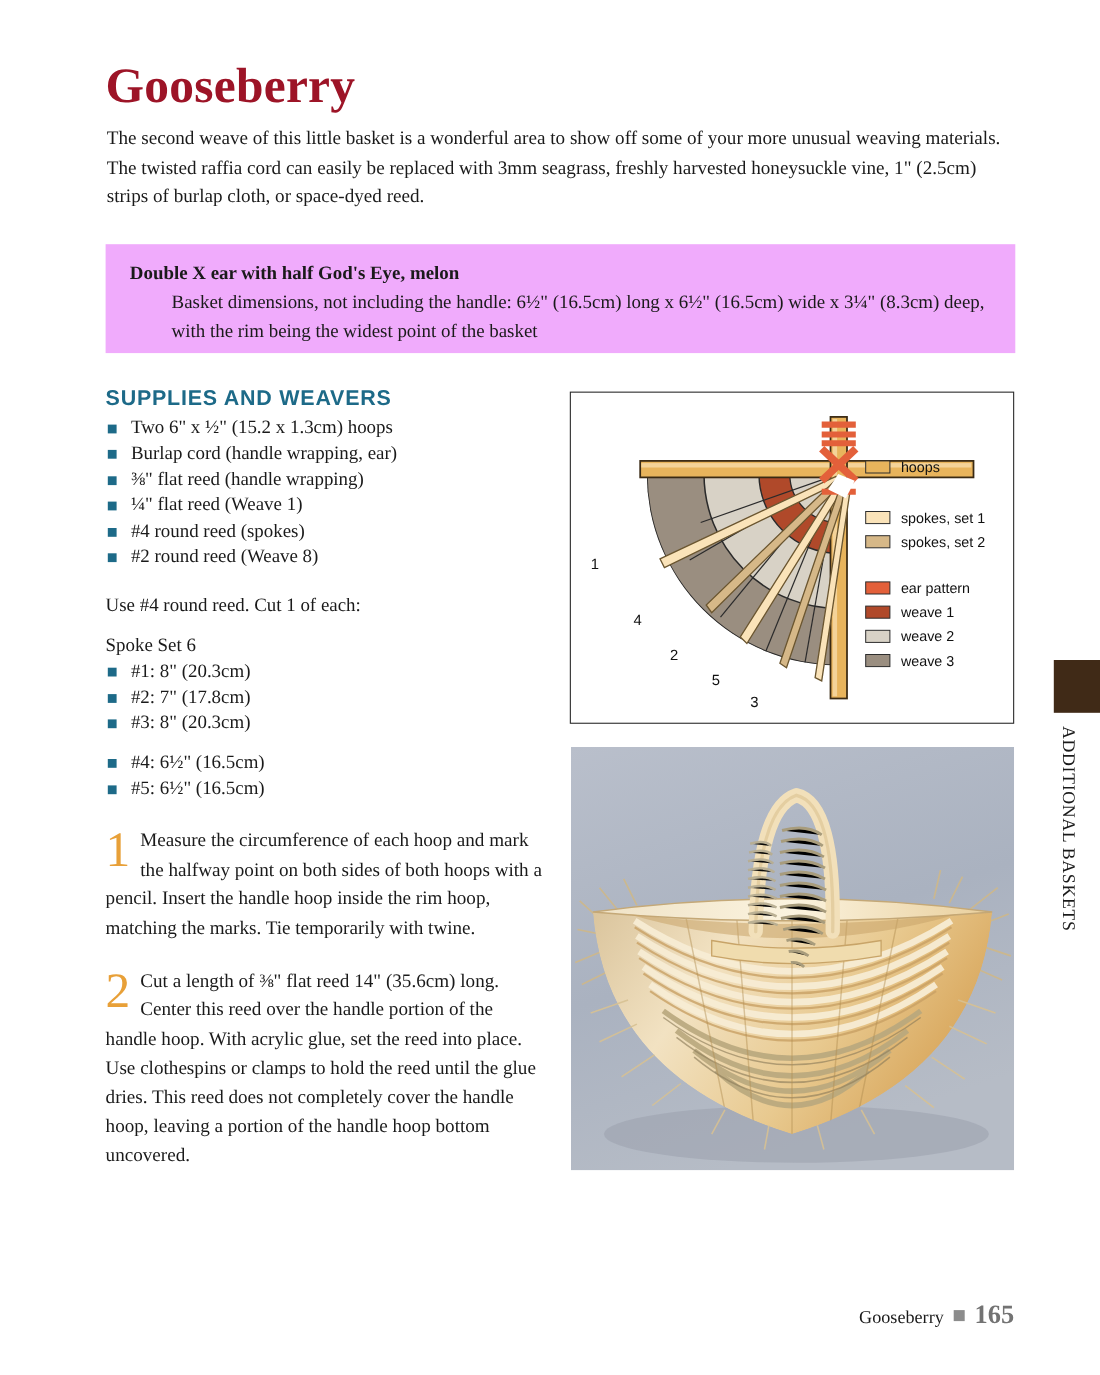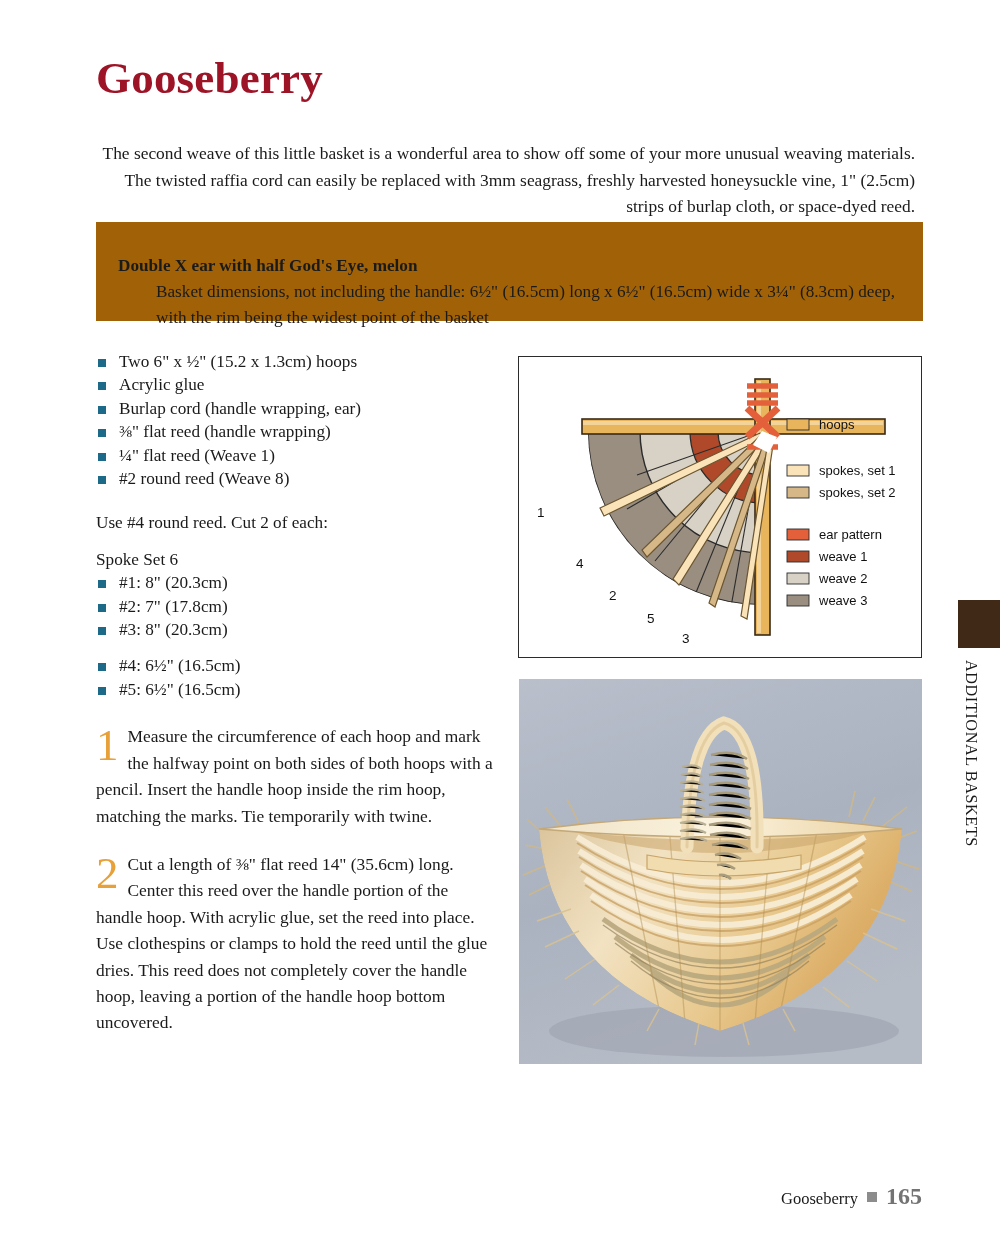--- a/index.html
+++ b/index.html
@@ -22,34 +22,34 @@
     font-size: 45px;
     font-weight: 700;
     color: #9d1427;
     letter-spacing: .2px;
     line-height: 1;
   }
 
   
   .intro {
     position: absolute;
-    left: 97px; top: 140px;
+    left: 97px; top: 112px;
     width: 818px;
     font-size: 17.4px;
     line-height: 26.5px;
-    text-align: right;
+    text-align: left;
   }
 
   
   .infobox {
     position: absolute;
     left: 96px; top: 222px;
     width: 827px; height: 99px;
-    background: #a16207;
-    padding: 32px 22px 0 22px;
+    background: #f0abfc;
+    padding: 15px 22px 0 22px;
   }
   .infobox .ib-title {
     font-size: 17.2px;
     font-weight: 700;
     line-height: 24px;
     margin-bottom: 1px;
   }
   .infobox .ib-body {
     font-size: 17.2px;
     line-height: 25.5px;
@@ -176,32 +176,33 @@
 
   <div class="intro">The second weave of this little basket is a wonderful area to show off some of your more unusual weaving materials. The twisted raffia cord can easily be replaced with 3mm seagrass, freshly harvested honeysuckle vine, 1" (2.5cm) strips of burlap cloth, or space-dyed reed.</div>
 
   <div class="infobox">
     <div class="ib-title">Double X ear with half God's Eye, melon</div>
     <div class="ib-body">Basket dimensions, not including the handle: 6½" (16.5cm) long x 6½" (16.5cm) wide x 3¼" (8.3cm) deep, with the rim being the widest point of the basket</div>
   </div>
 
   <div class="leftcol">
 
+    <h2 class="sect">SUPPLIES AND WEAVERS</h2>
     <ul class="bul" id="supplies-list">
         <li><span class="sq"></span><span>Two 6" x ½" (15.2 x 1.3cm) hoops</span></li>
-        <li><span class="sq"></span><span>Acrylic glue</span></li>
         <li><span class="sq"></span><span>Burlap cord (handle wrapping, ear)</span></li>
         <li><span class="sq"></span><span>⅜" flat reed (handle wrapping)</span></li>
         <li><span class="sq"></span><span>¼" flat reed (Weave 1)</span></li>
+        <li><span class="sq"></span><span>#4 round reed (spokes)</span></li>
         <li><span class="sq"></span><span>#2 round reed (Weave 8)</span></li>
       </ul>
 
     <div class="gap-md"></div>
 
-    <p class="plain">Use #4 round reed. Cut 2 of each:</p>
+    <p class="plain">Use #4 round reed. Cut 1 of each:</p>
 
     <div class="gap-sm"></div>
     <p class="plain">Spoke Set 6</p>
     <ul class="bul" id="spoke-set-1-list">
         <li><span class="sq"></span><span>#1: 8" (20.3cm)</span></li>
         <li><span class="sq"></span><span>#2: 7" (17.8cm)</span></li>
         <li><span class="sq"></span><span>#3: 8" (20.3cm)</span></li>
       </ul>
 
     <div class="gap-sm"></div>

